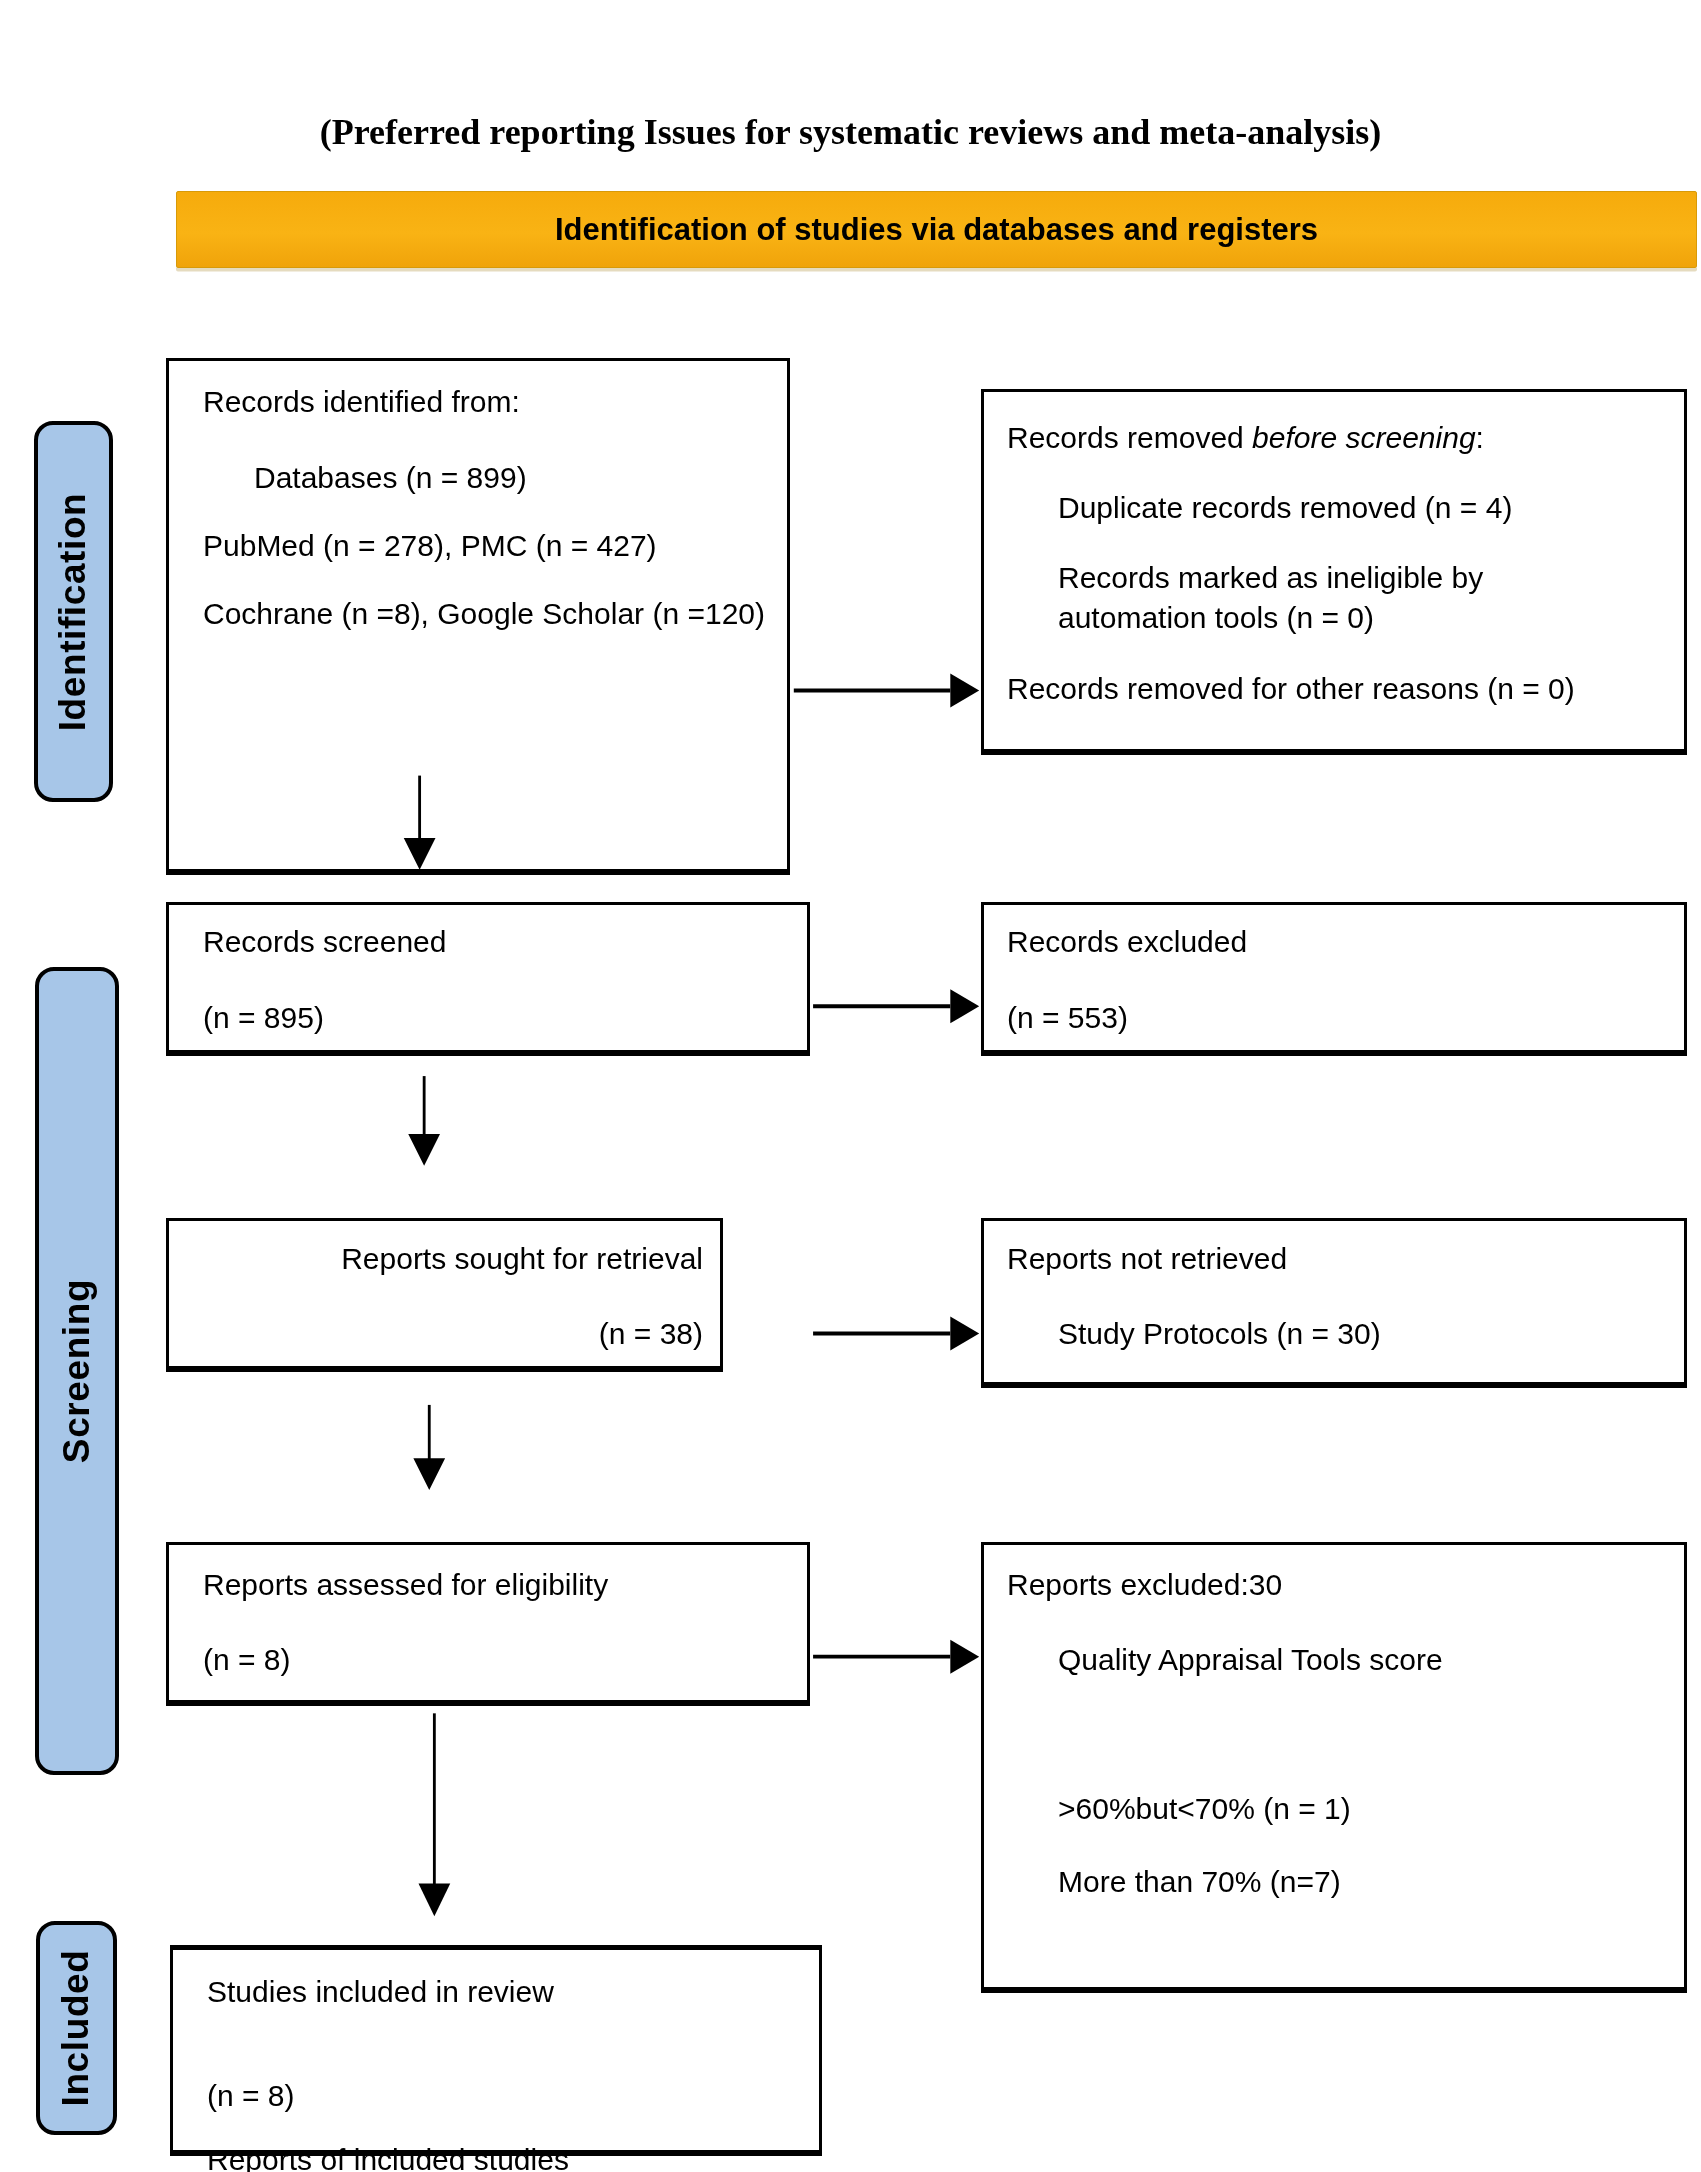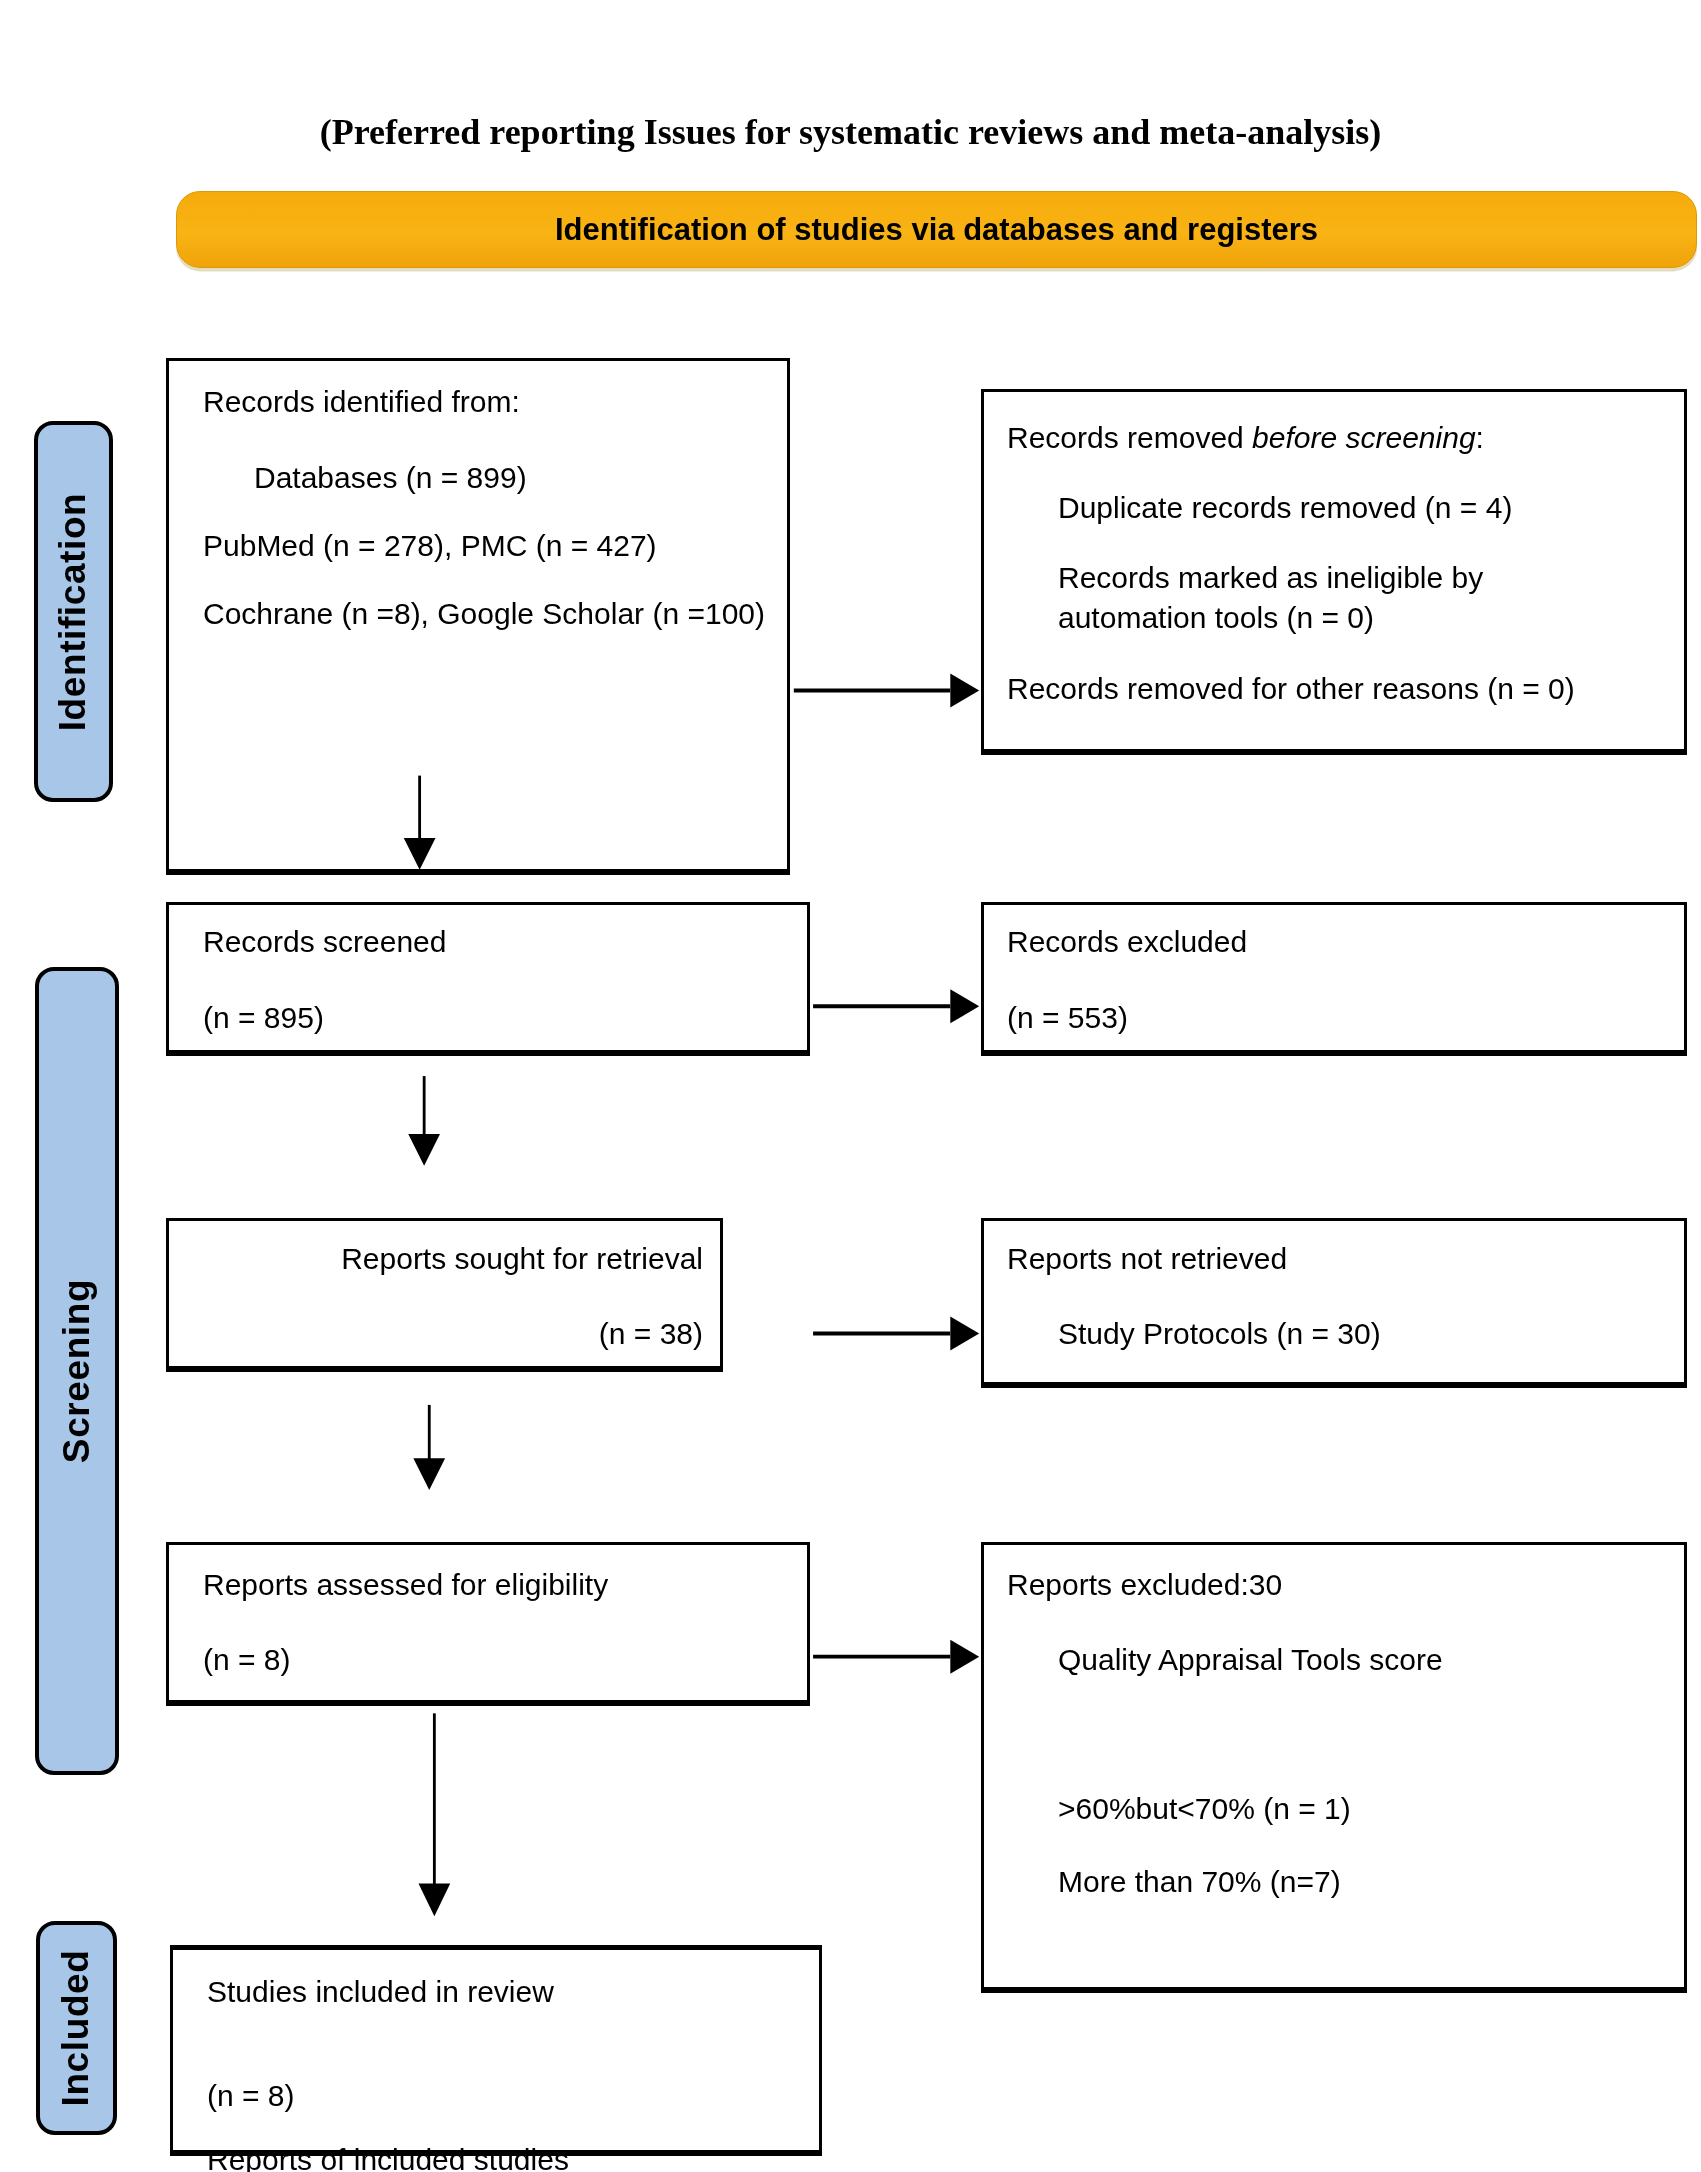--- a/index.html
+++ b/index.html
@@ -21,21 +21,21 @@
   }
   .subtitle{
     position:absolute;top:111px;left:0;width:100%;text-align:center;
     font-family:"Liberation Serif", serif;
     font-weight:bold;font-size:36px;white-space:nowrap;
   }
   
   .banner{
     position:absolute;left:176px;top:191px;width:1519px;height:75px;
     background:linear-gradient(#f6ab0c,#f9b314 55%,#f0a30a);
-    border:1.7px solid #d89a08;border-radius:24px;
+    border:1.7px solid #d89a08;border-radius:2px;
     display:flex;align-items:center;justify-content:center;
     font-weight:bold;font-size:31px;
     box-shadow:0 3.4px 0 rgba(150,110,0,0.25);
   }
   
   .stage{
     position:absolute;background:#a7c6e8;border:4px solid #000;border-radius:19px;
     display:flex;align-items:center;justify-content:center;
     box-sizing:border-box;
   }
@@ -75,21 +75,21 @@
   </div>
   <div class="stage" style="left:36px;top:1921px;width:81px;height:214px;">
     <span class="vtext">Included</span>
   </div>
 
   <div class="wbox" style="left:166px;top:358px;width:624px;height:517px;">
     <div class="inner" style="padding-top:23px;">
       <div class="line" style="margin-bottom:40px;">Records identified from:</div>
       <div class="line ind" style="margin-bottom:32px;">Databases (n = 899)</div>
       <div class="line" style="margin-bottom:32px;">PubMed (n = 278), PMC (n = 427)</div>
-      <div class="line" style="margin-bottom:32px;">Cochrane (n =8), Google Scholar (n =100)</div>
+      <div class="line" style="margin-bottom:32px;">Cochrane (n =8), Google Scholar (n =120)</div>
     </div>
   </div>
 
   <div class="wbox" style="left:981px;top:389px;width:706px;height:366px;">
     <div class="inner" style="padding-top:28px;padding-left:23px;">
       <div class="line" style="margin-bottom:34px;"><span>Records removed </span><span class="it">before screening</span><span>:</span></div>
       <div class="line ind" style="margin-bottom:32px;">Duplicate records removed (n = 4)</div>
       <div class="wrapline ind" style="margin-bottom:33px;">Records marked as ineligible by automation tools (n = 0)</div>
       <div class="line">Records removed for other reasons (n = 0)</div>
     </div>

